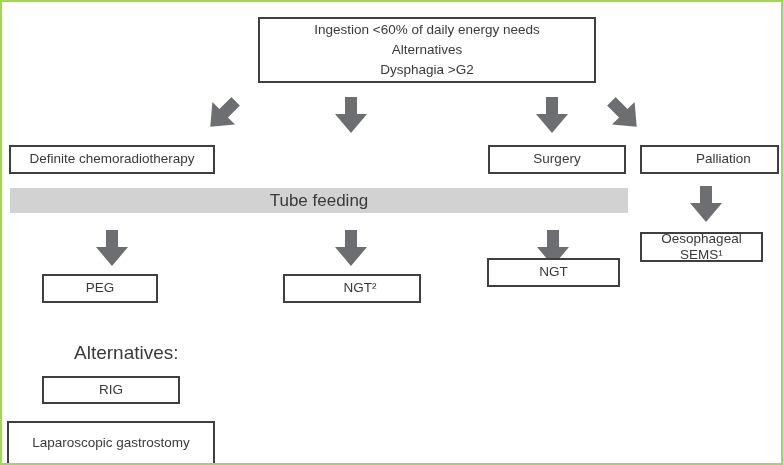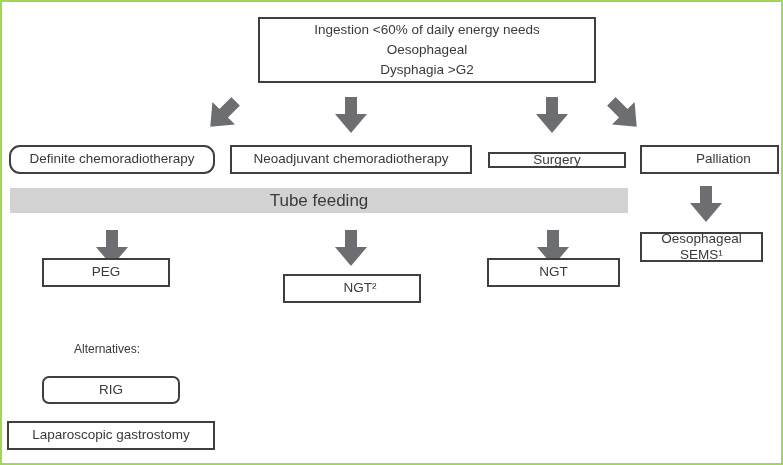--- a/index.html
+++ b/index.html
@@ -28,60 +28,60 @@
     display:flex;align-items:center;justify-content:center;
     font-size:13.5px;
     text-align:center;
     line-height:1.2;
   }
   .topbox{
     left:256px;top:15px;width:338px;height:66px;
     flex-direction:column;
     font-size:13.5px;line-height:1.5;
   }
-  .b-definite{left:7px;top:143px;width:206px;height:29px;border-radius:11px;}
+  .b-definite{left:7px;top:143px;width:206px;height:29px;}
   .b-neoadj  {left:228px;top:143px;width:242px;height:29px;}
-  .b-surgery {left:486px;top:150px;width:138px;height:16px;}
+  .b-surgery {left:486px;top:143px;width:138px;height:29px;}
   .b-palli   {left:638px;top:143px;width:139px;height:29px;padding-left:28px;}
   .tubebar{
     position:absolute;left:8px;top:186px;width:618px;height:25px;
     background:var(--bar-bg);
     display:flex;align-items:center;justify-content:center;
     font-size:17px;
   }
-  .b-peg {left:40px;top:256px;width:128px;height:29px;}
+  .b-peg {left:40px;top:272px;width:116px;height:29px;}
   .b-ngt2{left:281px;top:272px;width:138px;height:29px;padding-left:16px;}
   .b-ngt {left:485px;top:256px;width:133px;height:29px;}
   .b-sems{left:638px;top:230px;width:123px;height:30px;}
   .alts-label{
     position:absolute;left:72px;top:340px;
-    font-size:12px;
+    font-size:19px;
   }
-  .b-rig{left:40px;top:374px;width:138px;height:28px;border-radius:7px;}
-  .b-lap{left:5px;top:419px;width:208px;height:29px;}
+  .b-rig{left:40px;top:374px;width:138px;height:28px;}
+  .b-lap{left:5px;top:419px;width:208px;height:44px;}
   .arrow{position:absolute;width:32px;height:36px;}
   .arrow svg{display:block;width:32px;height:36px;}
   .arrow polygon{fill:var(--arrow-color);}
   .a1{left:205px;top:94px;transform:rotate(45deg);}
   .a2{left:333px;top:95px;}
   .a3{left:534px;top:95px;}
   .a4{left:606px;top:94px;transform:rotate(-45deg);}
   .a-palli{left:688px;top:184px;}
   .a-peg {left:94px;top:228px;}
   .a-ngt2{left:333px;top:228px;}
   .a-ngt {left:535px;top:228px;}
 </style>
 </head>
 <body>
 
 <div class="canvas">
 
   <div class="box topbox">
     <div>Ingestion &lt;60% of daily energy needs</div>
-    <div>Oesophageal</div>
+    <div>Alternatives</div>
     <div>Dysphagia &gt;G2</div>
   </div>
 
   <div class="arrow a1">
     <svg viewBox="0 0 32 36">
         <polygon points="10,0 22,0 22,17 32,17 16,36 0,17 10,17"></polygon>
       </svg>
   </div>
   <div class="arrow a2">
     <svg viewBox="0 0 32 36">
@@ -93,21 +93,20 @@
         <polygon points="10,0 22,0 22,17 32,17 16,36 0,17 10,17"></polygon>
       </svg>
   </div>
   <div class="arrow a4">
     <svg viewBox="0 0 32 36">
         <polygon points="10,0 22,0 22,17 32,17 16,36 0,17 10,17"></polygon>
       </svg>
   </div>
 
   <div class="box b-definite">Definite chemoradiotherapy</div>
-  <div class="box b-neoadj">Neoadjuvant chemoradiotherapy</div>
   <div class="box b-surgery">Surgery</div>
   <div class="box b-palli">Palliation</div>
 
   <div class="tubebar">Tube feeding</div>
 
   <div class="arrow a-palli">
     <svg viewBox="0 0 32 36">
         <polygon points="10,0 22,0 22,17 32,17 16,36 0,17 10,17"></polygon>
       </svg>
   </div>

